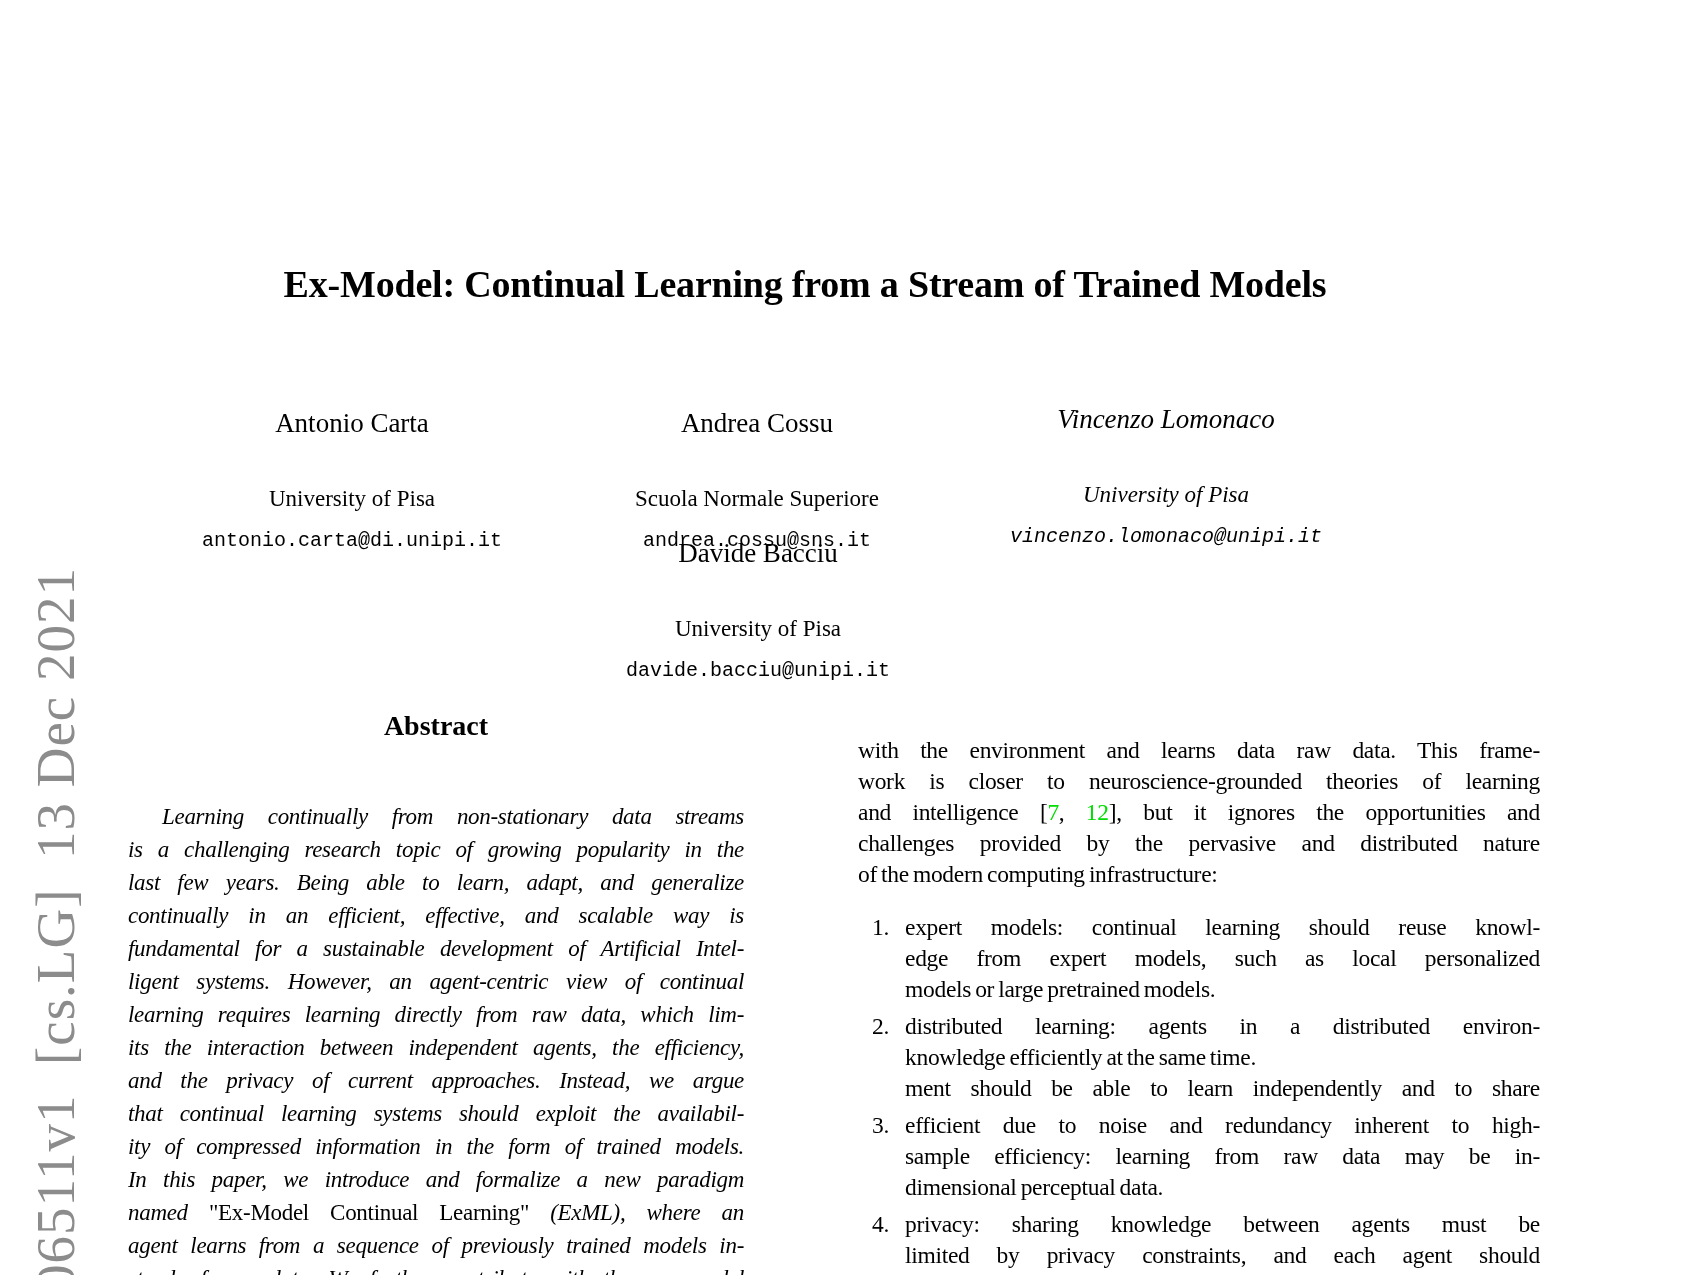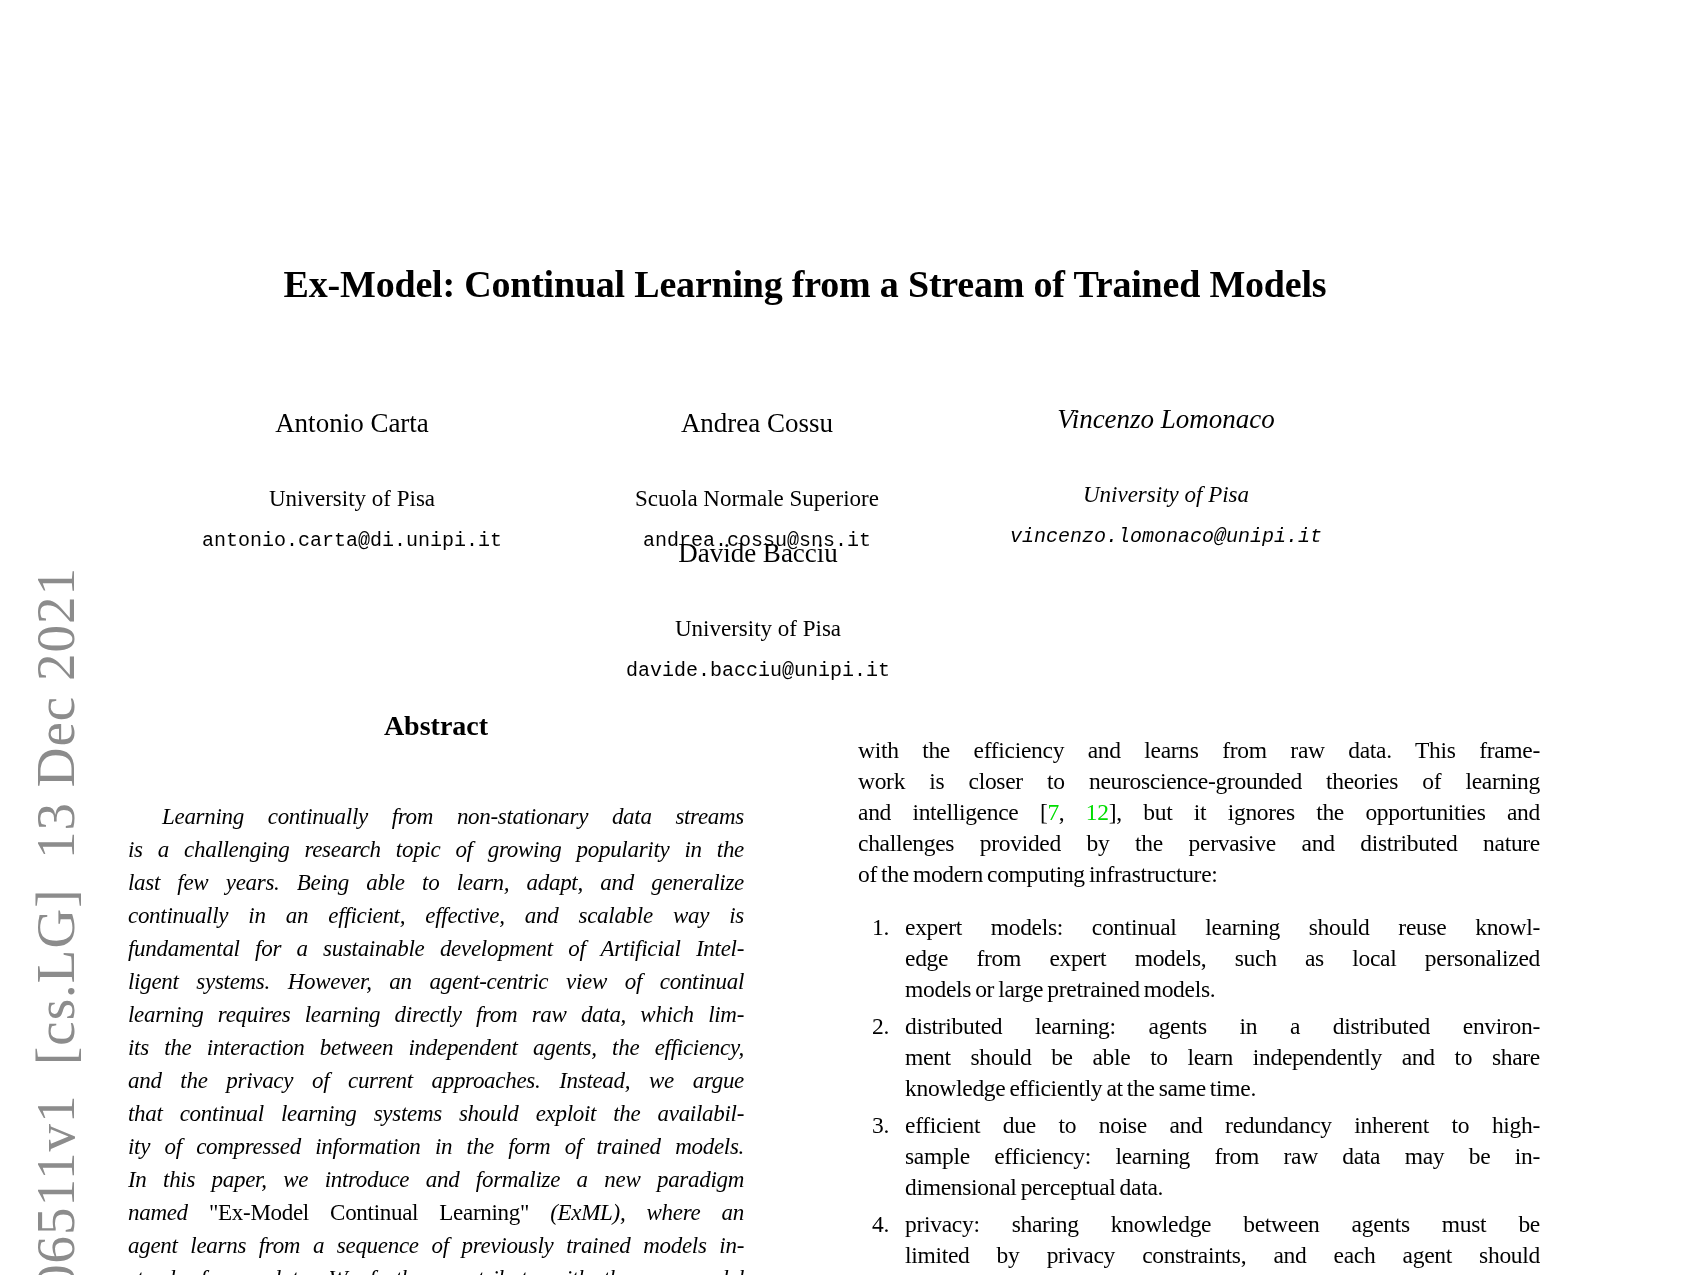--- a/index.html
+++ b/index.html
@@ -109,38 +109,38 @@
       <div class="tline"><span class="seg-i">that continual learning systems should exploit the availabil-</span></div>
       <div class="tline"><span class="seg-i">ity of compressed information in the form of trained models.</span></div>
       <div class="tline"><span class="seg-i">In this paper, we introduce and formalize a new paradigm</span></div>
       <div class="tline"><span class="seg-i">named </span><span class="seg-r">"Ex-Model Continual Learning" </span><span class="seg-i">(ExML), where an</span></div>
       <div class="tline"><span class="seg-i">agent learns from a sequence of previously trained models in-</span></div>
       <div class="tline"><span class="seg-i">stead of raw data. We further contribute with three ex-model</span></div>
     </div>
 
   <div class="right-col">
     <div id="right-para">
-        <div class="tline"><span class="seg-r">with the efficiency and learns from </span><span class="seg-i">raw data</span><span class="seg-r">. This frame-</span></div>
+        <div class="tline"><span class="seg-r">with the environment and learns data </span><span class="seg-i">raw data</span><span class="seg-r">. This frame-</span></div>
         <div class="tline"><span class="seg-r">work is closer to neuroscience-grounded theories of learning</span></div>
         <div class="tline"><span class="seg-r">and intelligence [</span><span class="seg-g">7</span><span class="seg-r">, </span><span class="seg-g">12</span><span class="seg-r">], but it ignores the opportunities and</span></div>
         <div class="tline"><span class="seg-r">challenges provided by the pervasive and distributed nature</span></div>
         <div class="tline pend"><span class="seg-r">of the modern computing infrastructure:</span></div>
       </div>
     <div class="olist" id="right-list">
         <div class="list-item">
           <span class="list-num">1.</span>
           <div class="tline"><span class="seg-i">expert models</span><span class="seg-r">: continual learning should reuse knowl-</span></div>
           <div class="tline"><span class="seg-r">edge from expert models, such as local personalized</span></div>
           <div class="tline pend"><span class="seg-r">models or large pretrained models.</span></div>
         </div>
         <div class="list-item">
           <span class="list-num">2.</span>
           <div class="tline"><span class="seg-i">distributed learning</span><span class="seg-r">: agents in a distributed environ-</span></div>
+          <div class="tline pend"><span class="seg-r">knowledge efficiently at the same time.</span></div>
           <div class="tline"><span class="seg-r">ment should be able to learn independently and to share</span></div>
-          <div class="tline pend"><span class="seg-r">knowledge efficiently at the same time.</span></div>
         </div>
         <div class="list-item">
           <span class="list-num">3.</span>
           <div class="tline"><span class="seg-r">efficient due to noise and redundancy inherent to high-</span></div>
           <div class="tline"><span class="seg-i">sample efficiency</span><span class="seg-r">: learning from raw data may be in-</span></div>
           <div class="tline pend"><span class="seg-r">dimensional perceptual data.</span></div>
         </div>
         <div class="list-item">
           <span class="list-num">4.</span>
           <div class="tline"><span class="seg-i">privacy</span><span class="seg-r">: sharing knowledge between agents must be</span></div>

